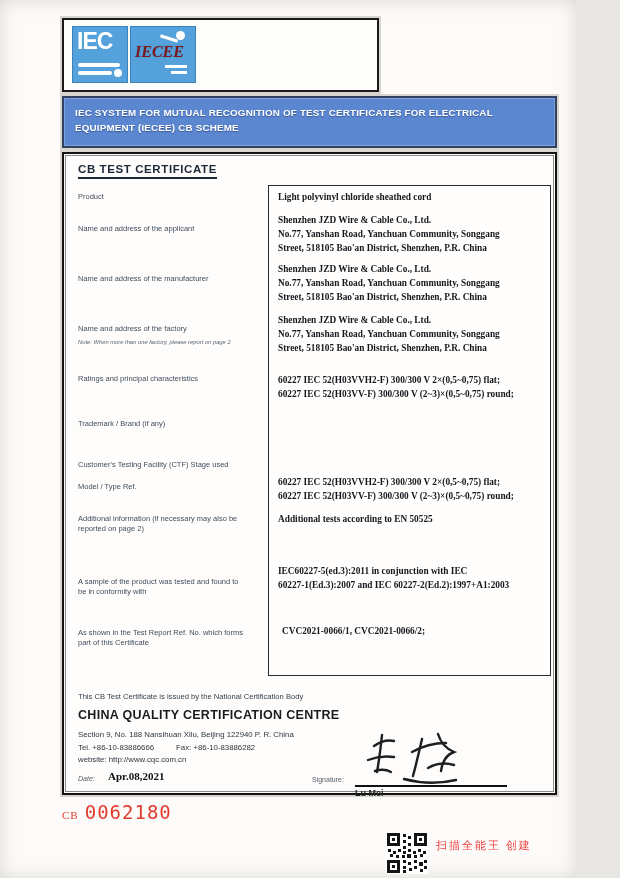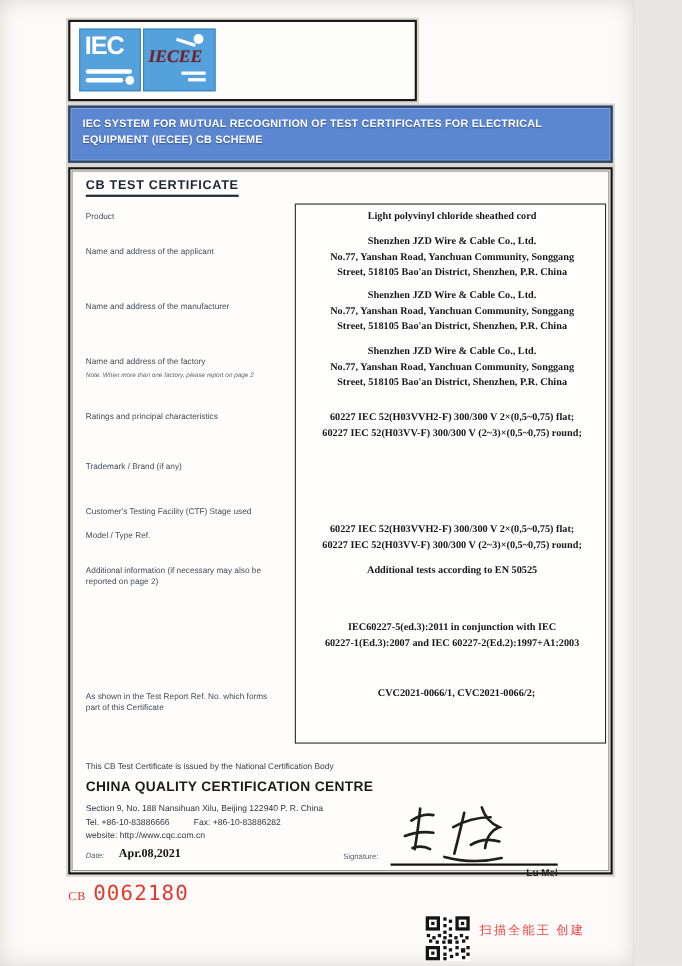--- a/index.html
+++ b/index.html
@@ -40,35 +40,35 @@
     line-height:14.5px;letter-spacing:.2px;text-shadow:0 1px 1px #3c5a92;}
 
   
   .main-box{left:62px;top:152px;width:495px;height:643px;border:2.5px solid #141414;box-sizing:border-box;
     background:#fefdfb;box-shadow:0 0 0 2px #d9d6d0;}
   .main-inner{position:absolute;inset:1px;border:1px solid #8a8a8a;pointer-events:none;}
   .cert-title{left:14px;top:9px;font-size:11.5px;font-weight:bold;color:#1c2738;letter-spacing:.6px;
     border-bottom:2px solid #1c2738;padding-bottom:2px;}
   .flabel{left:14px;width:182px;font-size:7.5px;color:#414e5d;line-height:9.5px;}
   .fnote{left:14px;width:200px;font-size:5.8px;color:#5a6572;font-style:italic;}
-  .value-box{left:204px;top:31px;width:281px;height:489px;border:1px solid #2b2b2b;background:#fffefc;text-align:center;}
+  .value-box{left:204px;top:31px;width:281px;height:489px;border:1px solid #2b2b2b;background:#fffefc;}
   .fvalue{position:absolute;left:9px;width:266px;font-family:"Liberation Serif",serif;font-weight:bold;
     font-size:9.3px;color:#16161e;line-height:13.8px;white-space:pre-line;}
 
   .issued-line{left:14px;top:538px;font-size:7.6px;color:#36404c;}
   .ncb-name{left:14px;top:554px;font-size:12.5px;font-weight:bold;color:#1b1b1b;letter-spacing:.3px;}
   .ncb-addr{left:14px;top:576px;font-size:7.8px;color:#2d3640;}
   .ncb-tel{left:14px;top:589px;font-size:7.8px;color:#2d3640;}
   .ncb-tel .gap{display:inline-block;width:22px;}
   .ncb-web{left:14px;top:601px;font-size:7.8px;color:#2d3640;}
   .date-label{left:14px;top:621px;font-size:7px;color:#55606d;font-style:italic;}
   .date-value{left:44px;top:616px;font-family:"Liberation Serif",serif;font-weight:bold;font-size:11px;color:#111;}
   .sig-label{left:248px;top:622px;font-size:7px;color:#55606d;}
   .sig-line{left:291px;top:631px;width:152px;border-top:2px solid #111;}
-  .sig-name{left:291px;top:634px;width:152px;text-align:right;font-size:9px;font-weight:bold;color:#222;}
+  .sig-name{left:291px;top:634px;width:152px;text-align:left;font-size:9px;font-weight:bold;color:#222;}
   .sig-hand{left:296px;top:576px;}
   .cqc-logo{left:392px;top:548px;}
 
   
   .stamp{left:62px;top:801px;}
   .stamp .cb{font-family:"Liberation Serif",serif;font-size:11px;color:#e23b2e;letter-spacing:1px;}
   .stamp .num{font-family:"DejaVu Sans Mono",monospace;font-size:19px;color:#e23b2e;letter-spacing:1px;margin-left:6px;}
   .qr{left:386px;top:832px;}
   .wm-text{left:436px;top:838px;font-family:"Liberation Serif",serif;font-size:11px;color:#ef4444;letter-spacing:2px;}
 </style>
@@ -107,20 +107,21 @@
     <div class="abs flabel" style="top:38px">Product</div>
     <div class="abs flabel" style="top:70px">Name and address of the applicant</div>
     <div class="abs flabel" style="top:120px">Name and address of the manufacturer</div>
     <div class="abs flabel" style="top:170px">Name and address of the factory</div>
     <div class="abs fnote" style="top:185px">Note: When more than one factory, please report on page 2</div>
     <div class="abs flabel" style="top:220px">Ratings and principal characteristics</div>
     <div class="abs flabel" style="top:265px">Trademark / Brand (if any)</div>
     <div class="abs flabel" style="top:306px">Customer's Testing Facility (CTF) Stage used</div>
     <div class="abs flabel" style="top:328px">Model / Type Ref.</div>
     <div class="abs flabel" style="top:360px">Additional information (if necessary may also be reported on page 2)</div>
+    <div class="abs flabel" style="top:423px;width:168px">A sample of the product was tested and found to be in conformity with</div>
     <div class="abs flabel" style="top:474px;width:175px">As shown in the Test Report Ref. No. which forms part of this Certificate</div>
 
     <div class="abs value-box">
       <div class="fvalue" style="top:5px">Light polyvinyl chloride sheathed cord</div>
       <div class="fvalue" style="top:28px">Shenzhen JZD Wire &amp; Cable Co., Ltd.
 No.77, Yanshan Road, Yanchuan   Community, Songgang
 Street, 518105 Bao'an District, Shenzhen, P.R. China</div>
       <div class="fvalue" style="top:77px">Shenzhen JZD Wire &amp; Cable Co., Ltd.
 No.77, Yanshan Road, Yanchuan   Community, Songgang
 Street, 518105 Bao'an District, Shenzhen, P.R. China</div>

